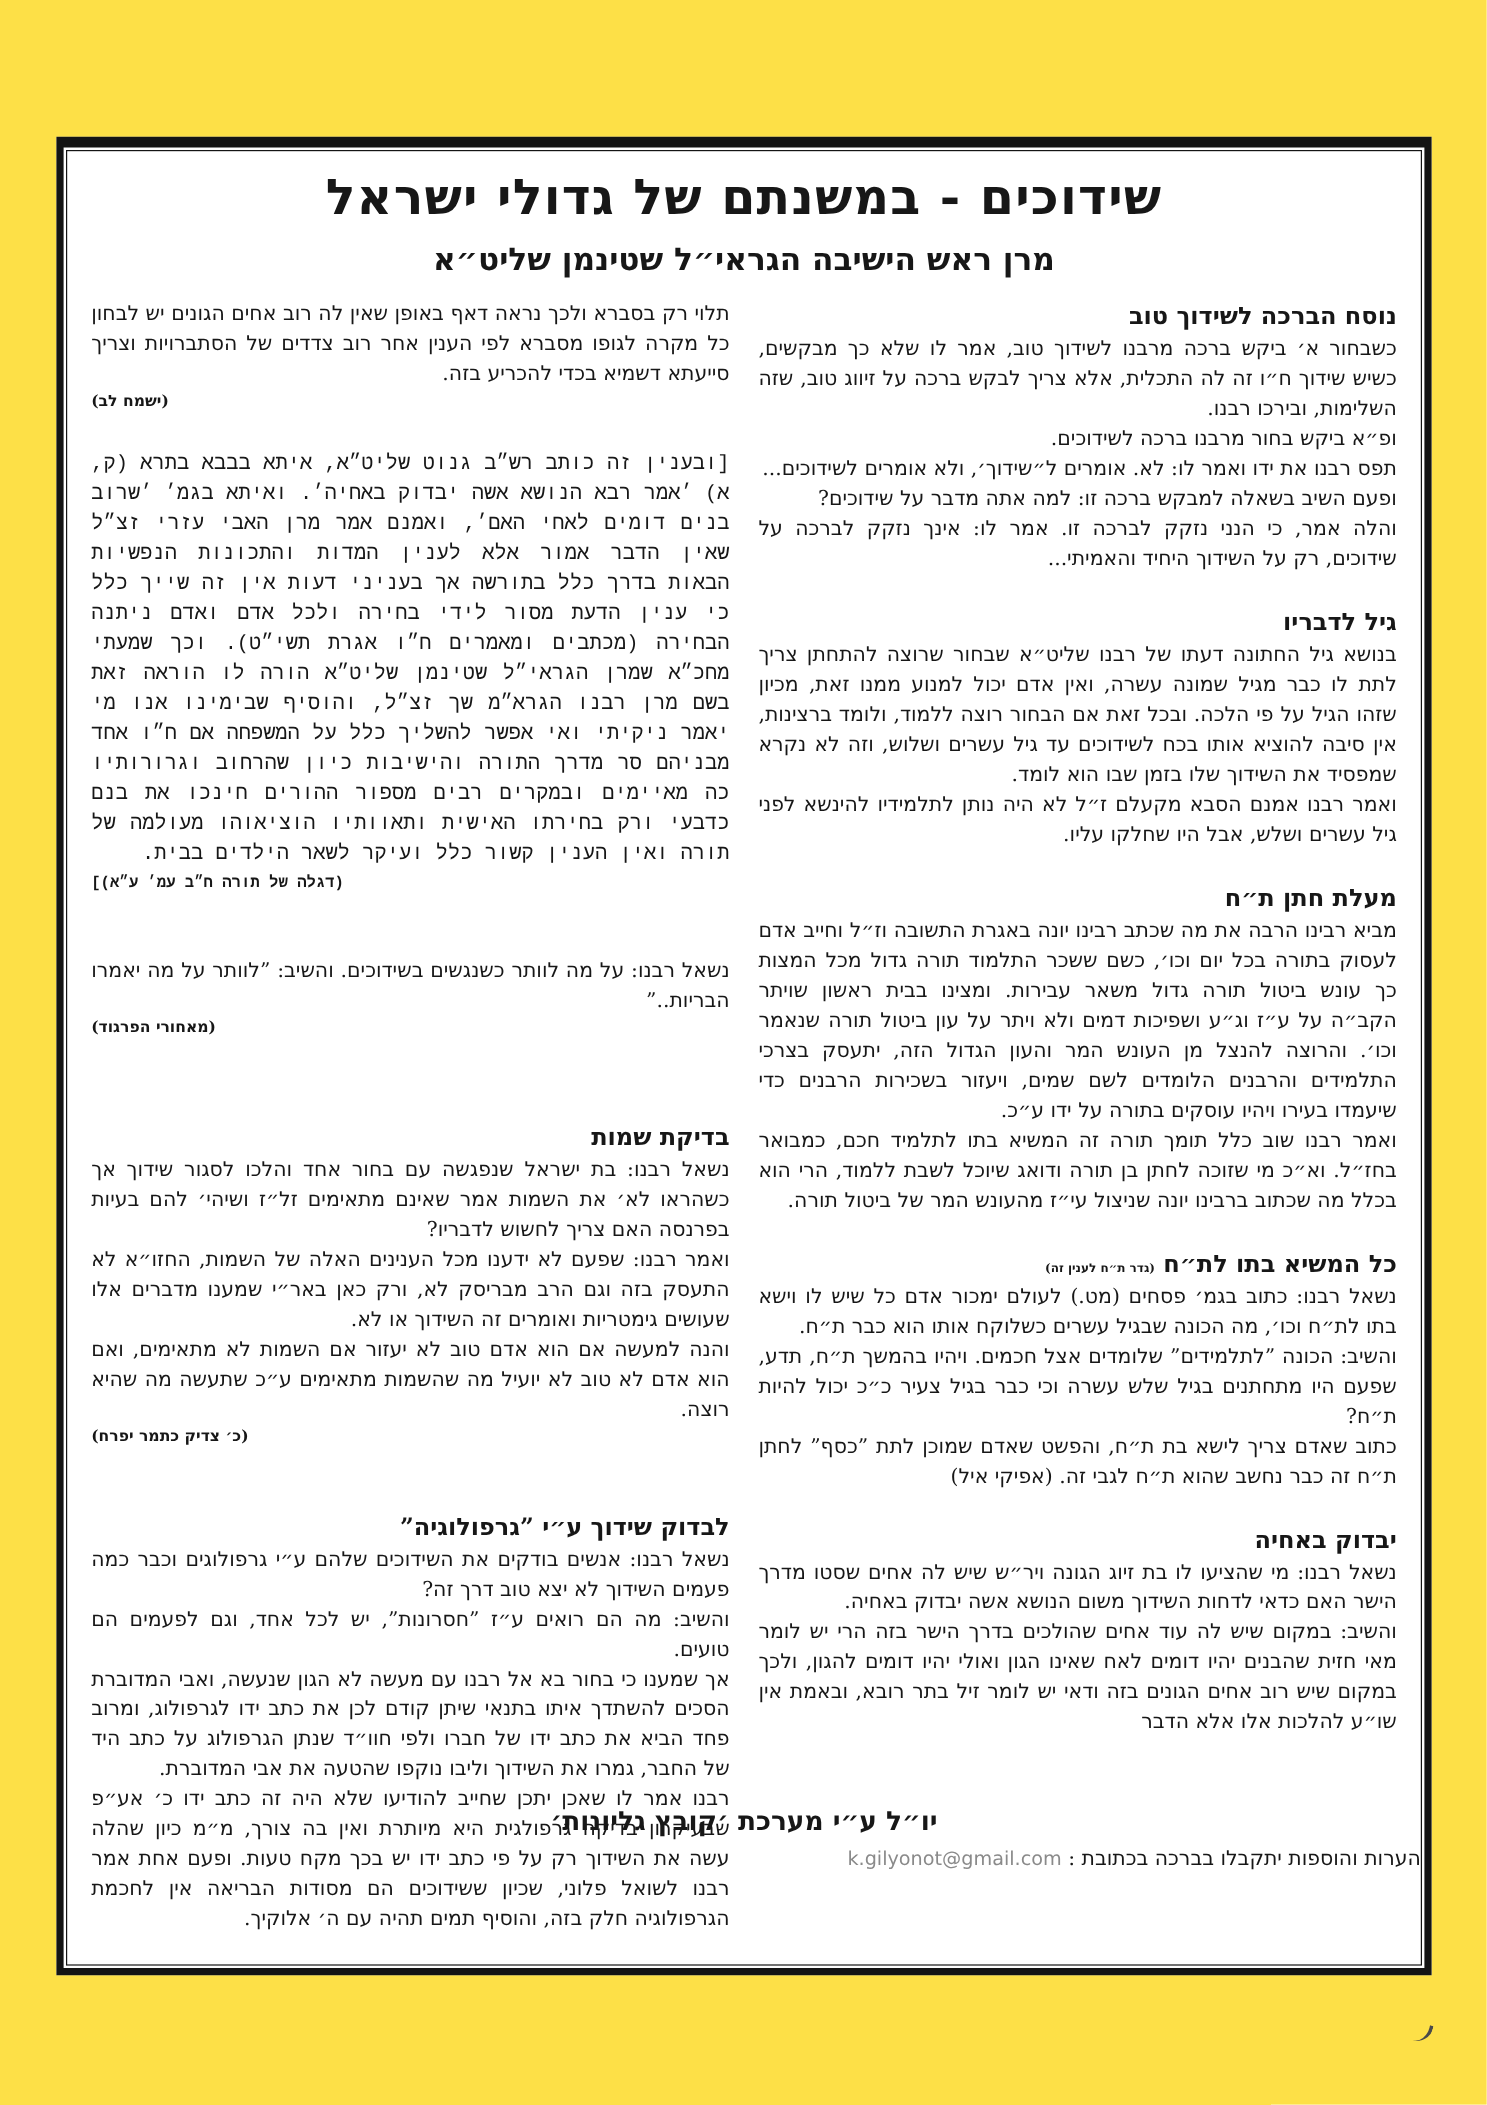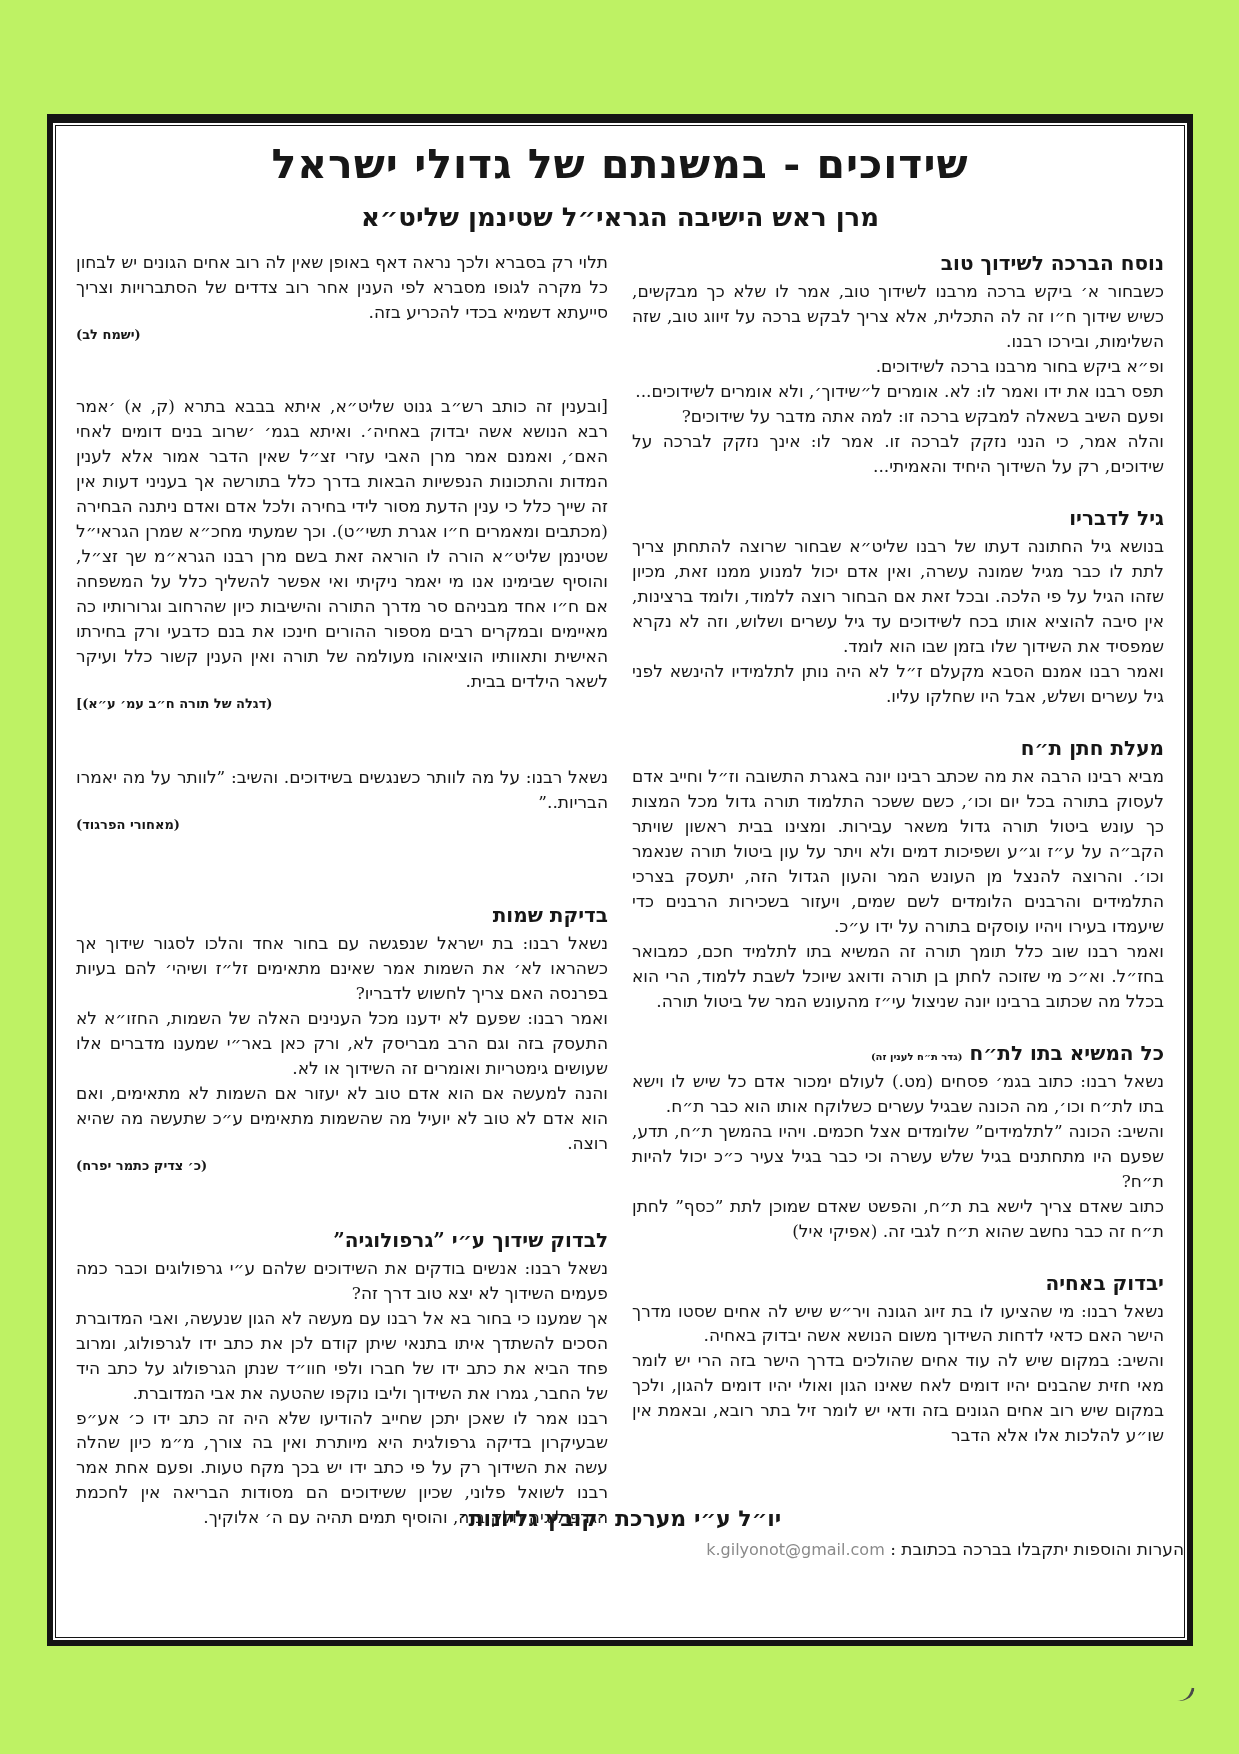--- a/index.html
+++ b/index.html
@@ -1,19 +1,19 @@
 <!DOCTYPE html>
 <html lang="he"><head>
 <meta charset="utf-8">
 <style>
   html,body{margin:0;padding:0;background:#ffffff;}
   .page{
     position:relative;
     width:1239px;height:1754px;
-    background:#bef264;
+    background:#fde047;
     font-family:"DejaVu Serif","DejaVu Sans",serif;
     color:#171717;
     overflow:hidden;
   }
   .frame{
     position:absolute;left:47px;top:114px;width:1146px;height:1532px;
     border:6px solid #141414;
     border-top-width:9px;
     box-sizing:border-box;
     background:#fff;
@@ -59,21 +59,21 @@
     font-size:17px;
     line-height:1.47;
     text-align:justify;
   }
   .source{
     font-size:13px;
     font-weight:bold;
     text-align:left;
     margin-top:2px;
   }
-  .mt-md{margin-top:52px;}
+  .mt-md{margin-top:34px;font-family:Liberation Mono, monospace;}
   .mt-lg{margin-top:54px;}
   .mt-xl{margin-top:70px;}
   .footer{
     position:absolute;
     left:0;right:0;
     bottom:78px;
     text-align:center;
     direction:rtl;
   }
   .footer .publisher{
@@ -174,20 +174,21 @@
             <h3>בדיקת שמות</h3>
             <p>נשאל רבנו: בת ישראל שנפגשה עם בחור אחד והלכו לסגור שידוך אך כשהראו לא׳ את השמות אמר שאינם מתאימים זל״ז ושיהי׳ להם בעיות בפרנסה האם צריך לחשוש לדבריו?</p>
             <p>ואמר רבנו: שפעם לא ידענו מכל הענינים האלה של השמות, החזו״א לא התעסק בזה וגם הרב מבריסק לא, ורק כאן באר״י שמענו מדברים אלו שעושים גימטריות ואומרים זה השידוך או לא.</p>
             <p>והנה למעשה אם הוא אדם טוב לא יעזור אם השמות לא מתאימים, ואם הוא אדם לא טוב לא יועיל מה שהשמות מתאימים ע״כ שתעשה מה שהיא רוצה.</p>
             <div class="source">(כ׳ צדיק כתמר יפרח)</div>
           </div>
 
           <div class="sec mt-lg">
             <h3>לבדוק שידוך ע״י ”גרפולוגיה”</h3>
             <p>נשאל רבנו: אנשים בודקים את השידוכים שלהם ע״י גרפולוגים וכבר כמה פעמים השידוך לא יצא טוב דרך זה?</p>
+            <p>והשיב: מה הם רואים ע״ז ”חסרונות”, יש לכל אחד, וגם לפעמים הם טועים.</p>
             <p>אך שמענו כי בחור בא אל רבנו עם מעשה לא הגון שנעשה, ואבי המדוברת הסכים להשתדך איתו בתנאי שיתן קודם לכן את כתב ידו לגרפולוג, ומרוב פחד הביא את כתב ידו של חברו ולפי חוו״ד שנתן הגרפולוג על כתב היד של החבר, גמרו את השידוך וליבו נוקפו שהטעה את אבי המדוברת.</p>
             <p>רבנו אמר לו שאכן יתכן שחייב להודיעו שלא היה זה כתב ידו כ׳ אע״פ שבעיקרון בדיקה גרפולגית היא מיותרת ואין בה צורך, מ״מ כיון שהלה עשה את השידוך רק על פי כתב ידו יש בכך מקח טעות. ופעם אחת אמר רבנו לשואל פלוני, שכיון ששידוכים הם מסודות הבריאה אין לחכמת הגרפולוגיה חלק בזה, והוסיף תמים תהיה עם ה׳ אלוקיך.</p>
           </div>
 
         </div>
       </div>
 
       <div class="footer">
         <p class="publisher">יו״ל ע״י מערכת ׳קובץ גליונות׳</p>
         <p class="contact">

